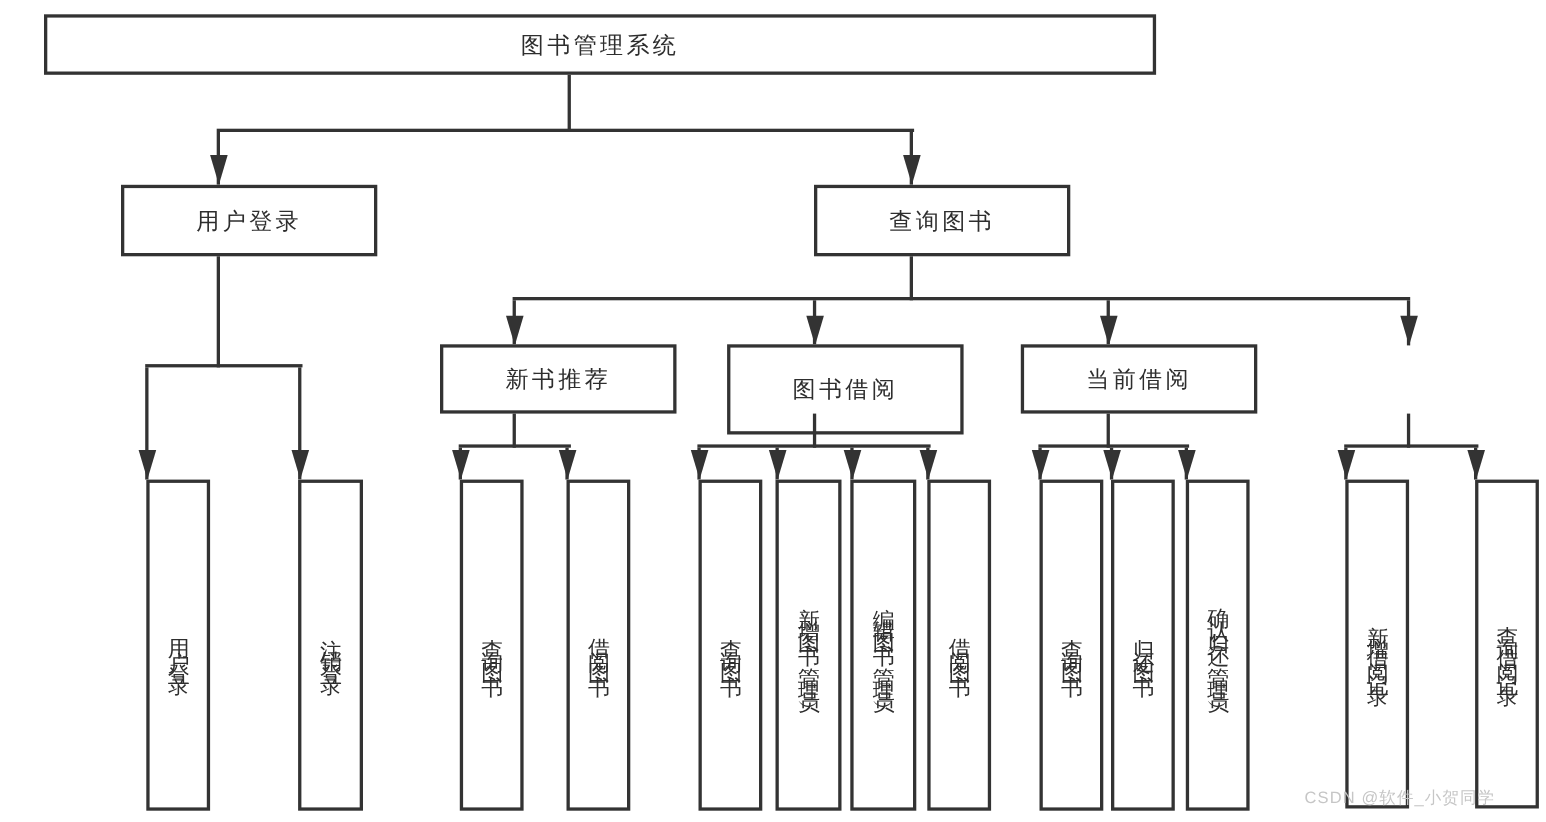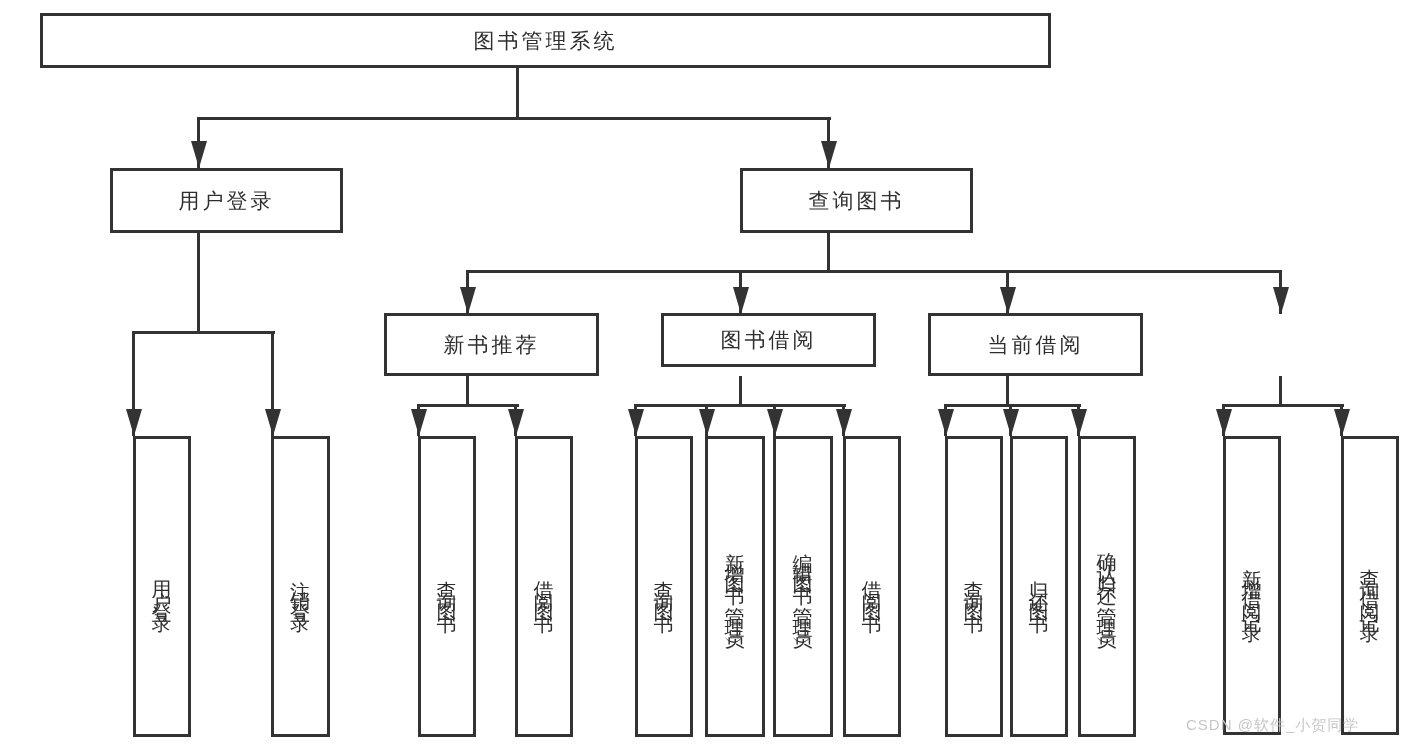--- a/index.html
+++ b/index.html
@@ -53,22 +53,22 @@
   <div class="arrow" style="left:132px;top:334px;height:102px;"></div>
   <div class="arrow" style="left:271px;top:334px;height:102px;"></div>
 
   <div class="vline" style="left:827px;top:233px;width:3px;height:40px;"></div>
   <div class="hline" style="left:466px;top:270px;width:816px;height:3px;"></div>
   <div class="arrow" style="left:466px;top:273px;height:41px;"></div>
   <div class="arrow" style="left:739px;top:273px;height:41px;"></div>
   <div class="arrow" style="left:1006px;top:273px;height:41px;"></div>
   <div class="arrow" style="left:1279px;top:273px;height:41px;"></div>
 
-  <div class="node hnode" style="left:356px;top:313px;width:215px;height:63px;">新书推荐</div>
-  <div class="node hnode" style="left:633px;top:313px;width:215px;height:54px;">图书借阅</div>
+  <div class="node hnode" style="left:372px;top:313px;width:215px;height:63px;">新书推荐</div>
+  <div class="node hnode" style="left:633px;top:313px;width:215px;height:82px;">图书借阅</div>
   <div class="node hnode" style="left:900px;top:313px;width:215px;height:63px;">当前借阅</div>
 
   <div class="vline" style="left:466px;top:376px;width:3px;height:31px;"></div>
   <div class="hline" style="left:417px;top:404px;width:102px;height:3px;"></div>
   <div class="arrow" style="left:417px;top:407px;height:29px;"></div>
   <div class="arrow" style="left:514px;top:407px;height:29px;"></div>
 
   <div class="vline" style="left:739px;top:376px;width:3px;height:31px;"></div>
   <div class="hline" style="left:634px;top:404px;width:212px;height:3px;"></div>
   <div class="arrow" style="left:634px;top:407px;height:29px;"></div>

